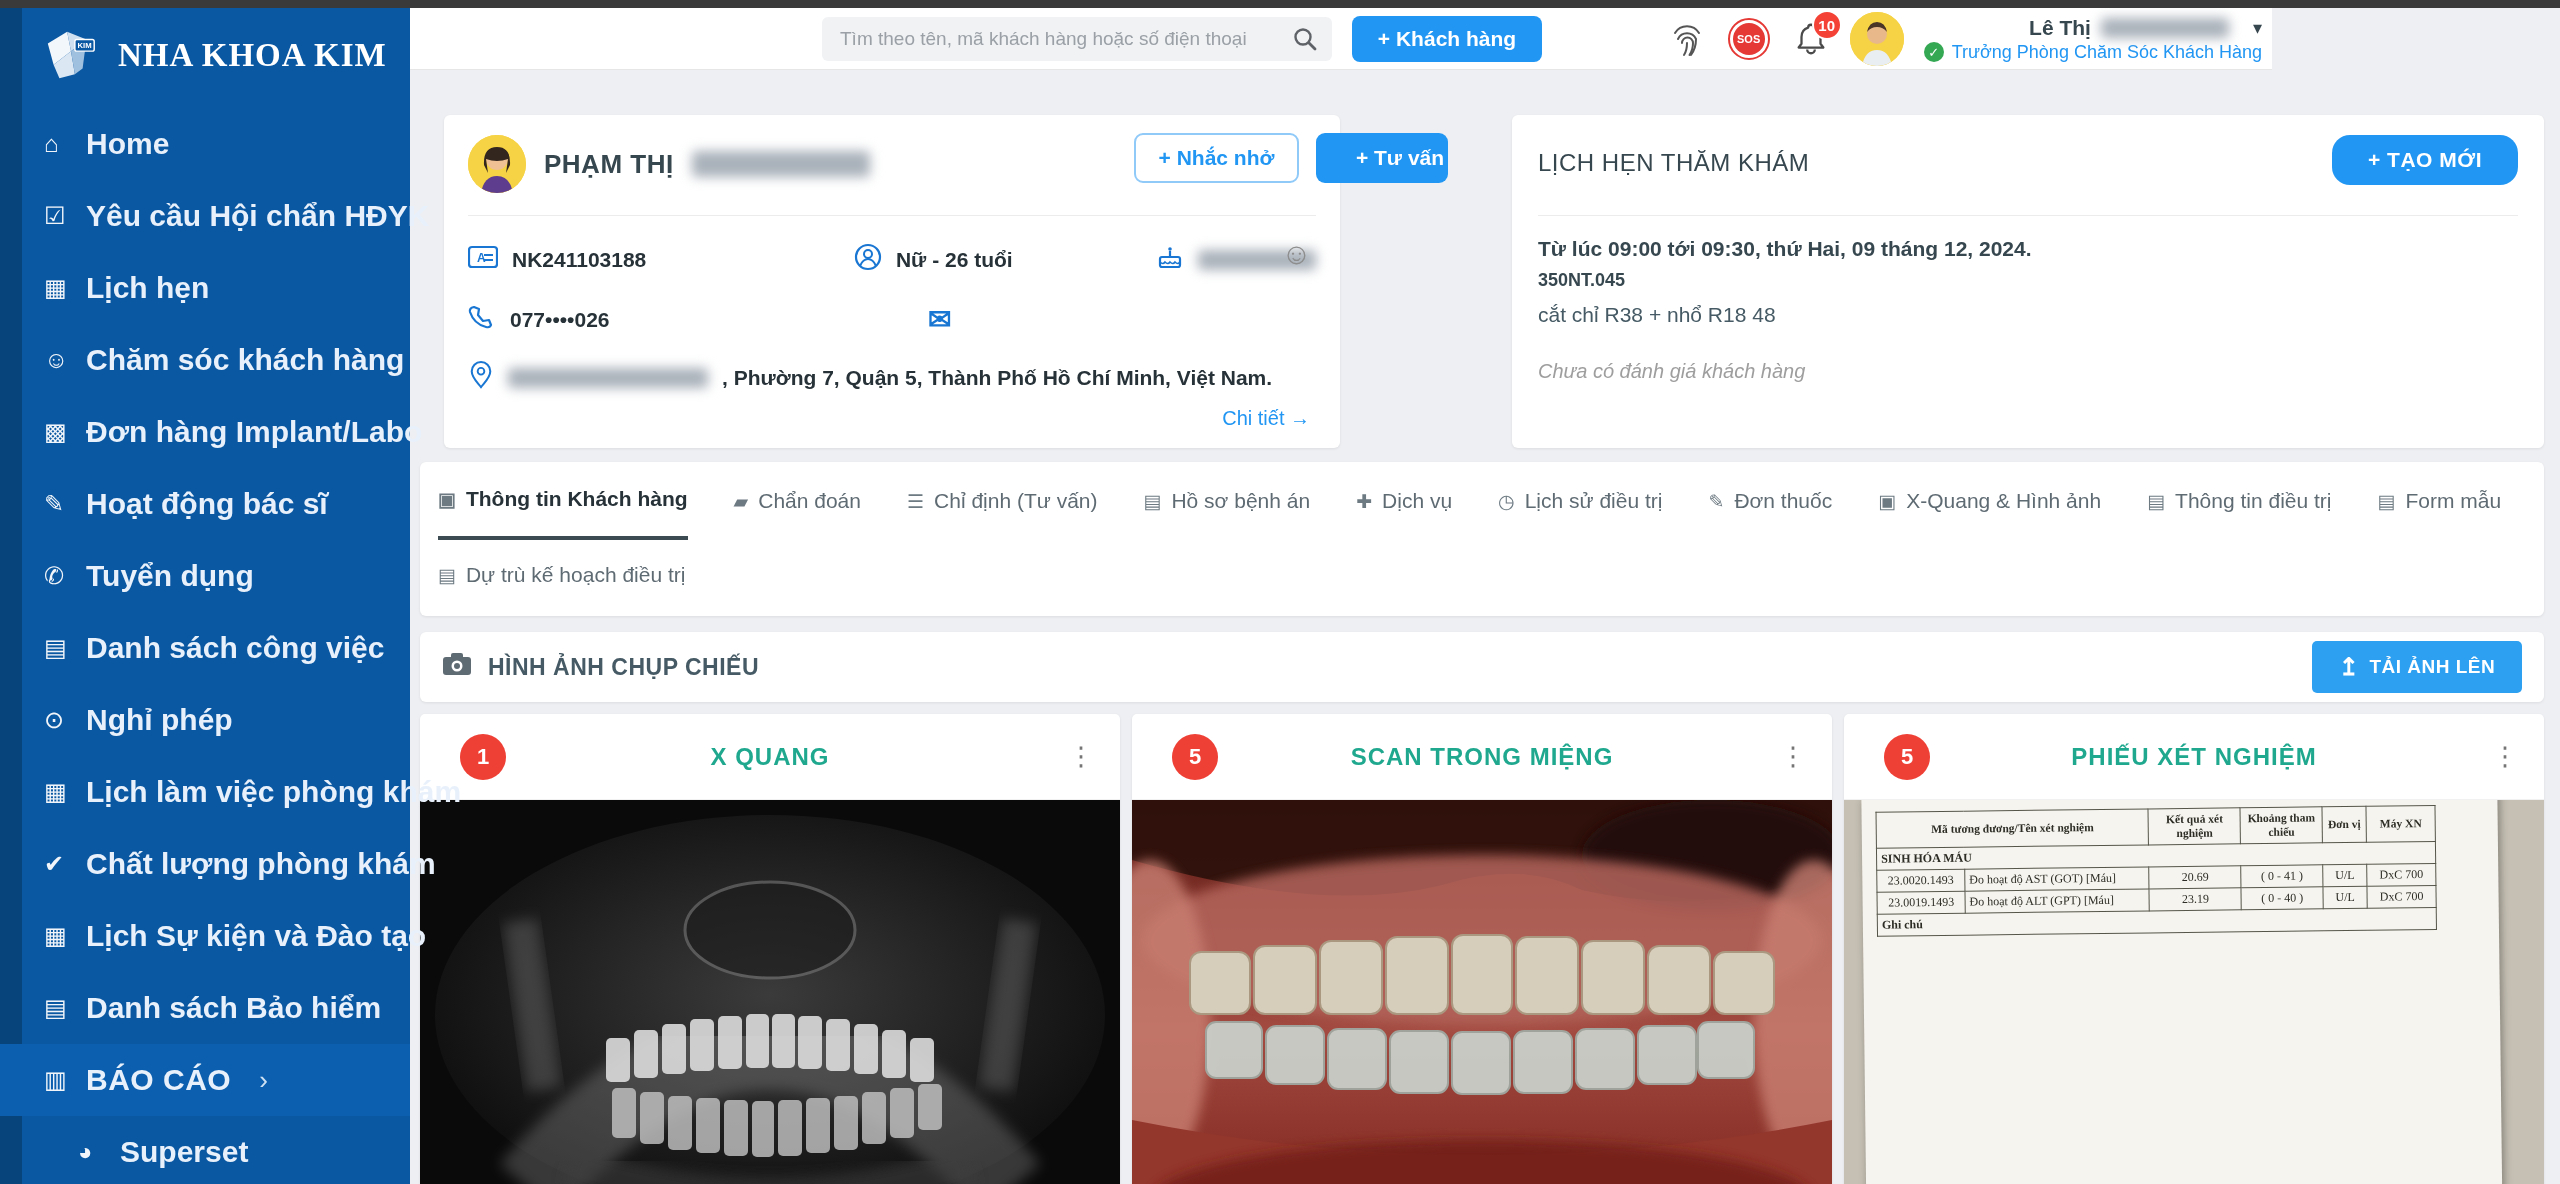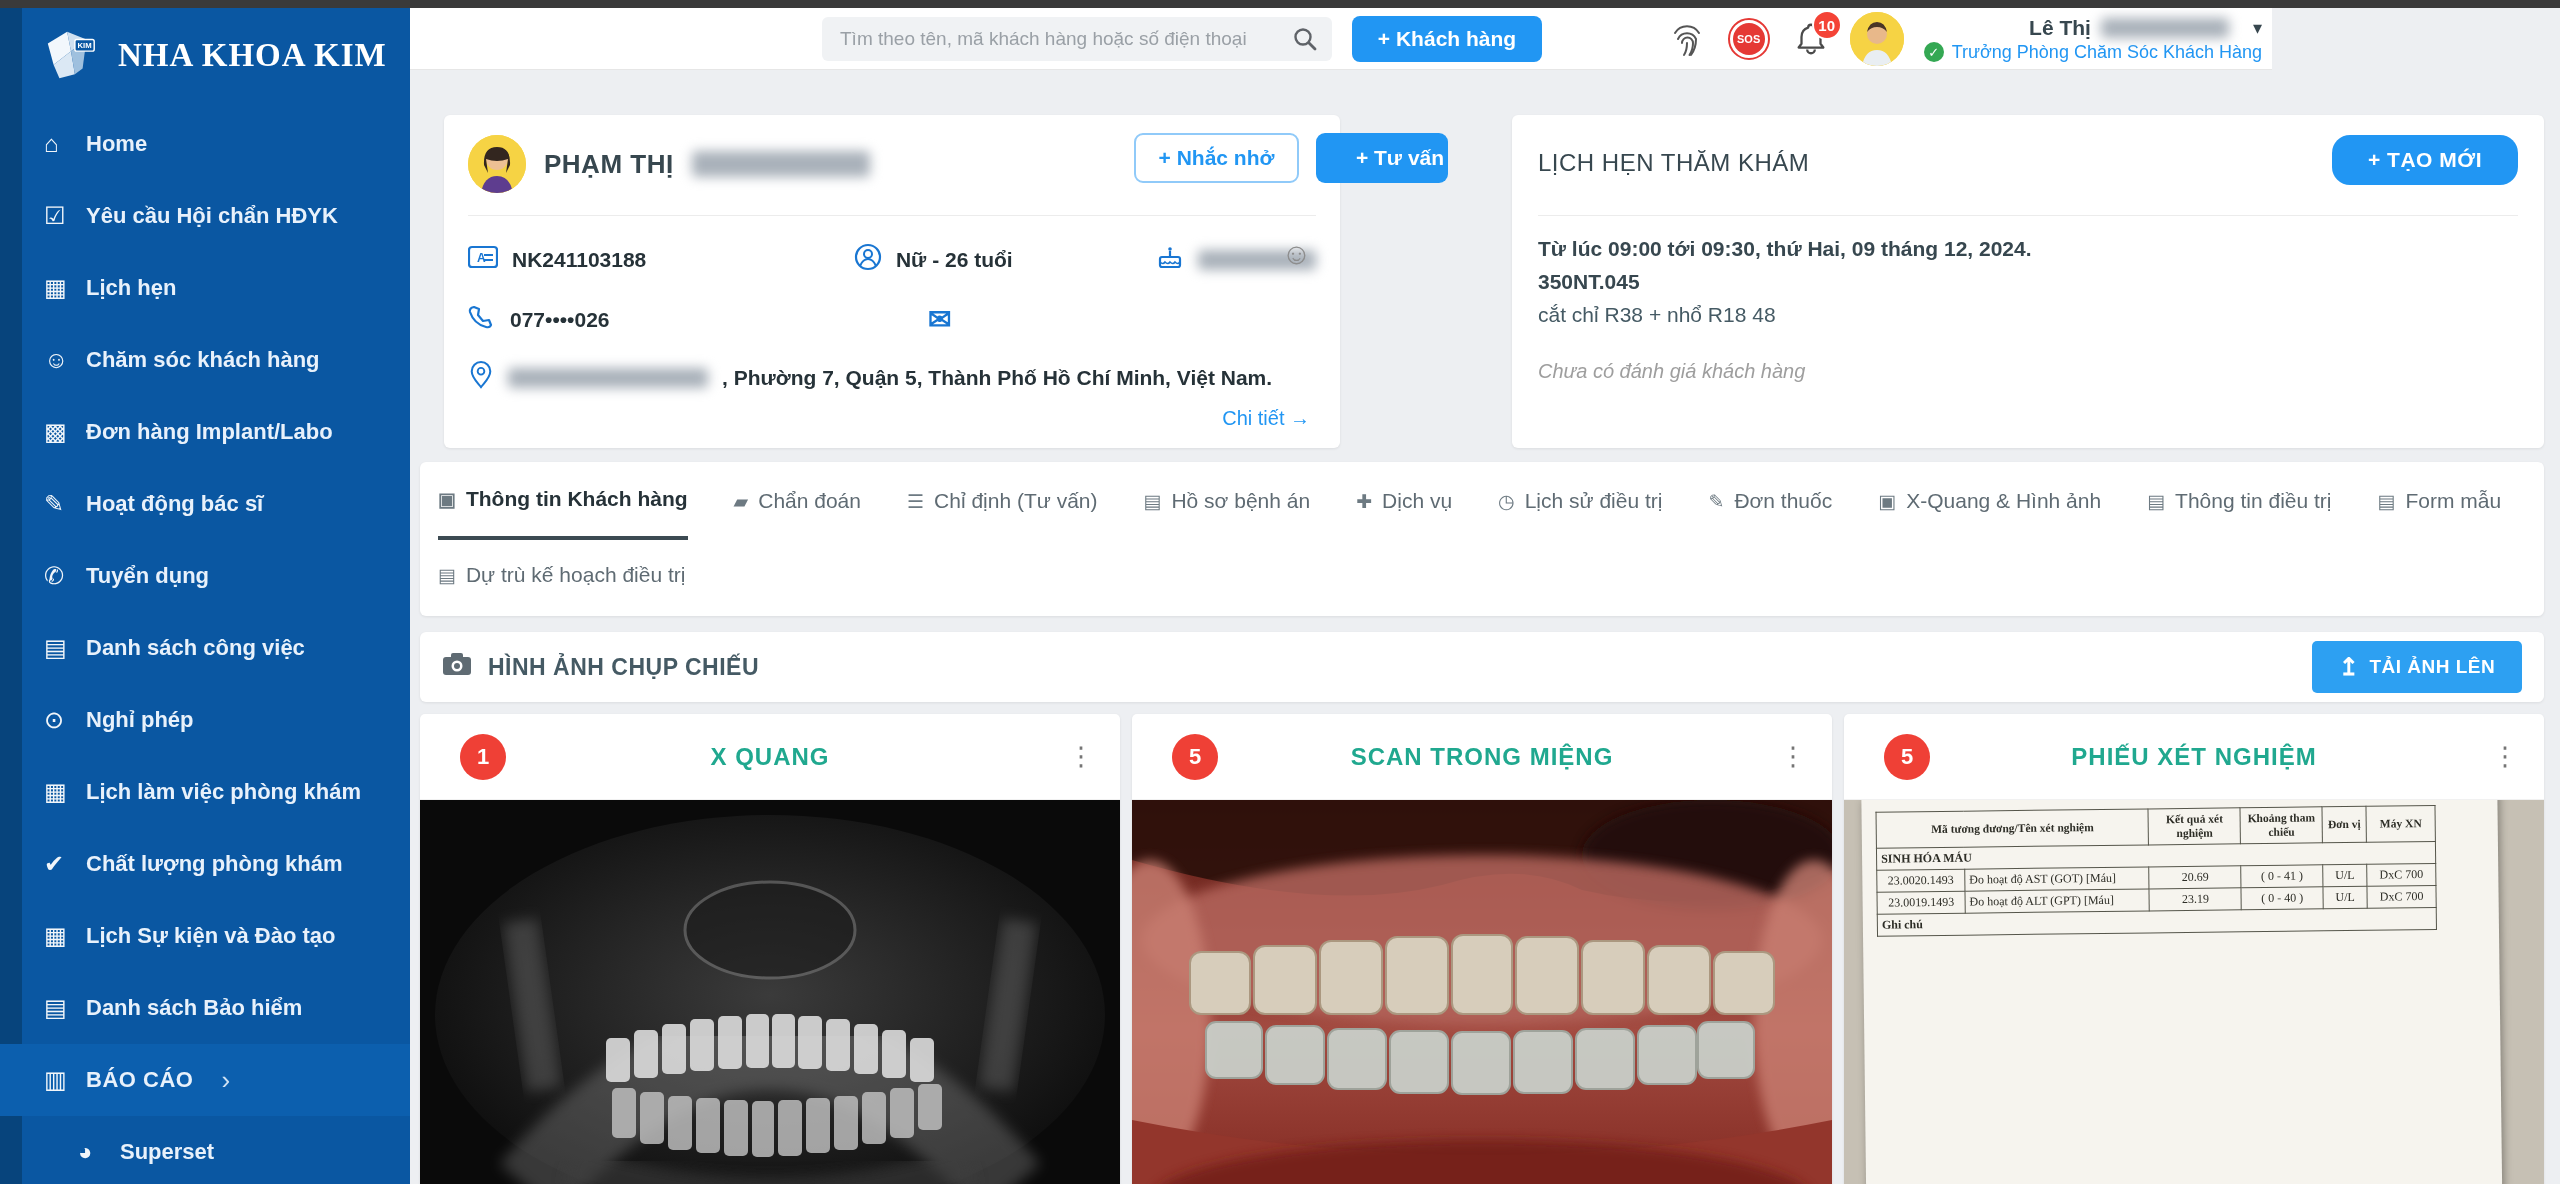--- a/index.html
+++ b/index.html
@@ -10,21 +10,21 @@
 
   
   .sidebar { position:absolute; left:0; top:8px; width:410px; height:1176px; background:#0a57a2; z-index:50; }
   .sidebar::before { content:""; position:absolute; left:0; top:0; width:22px; height:100%; background:#07447c; }
   .brand-row { position:absolute; left:42px; top:18px; display:flex; align-items:center; gap:18px; cursor:pointer; }
   .brand-logo { width:58px; height:58px; }
   .brand-name { color:#fff; font-family:"Liberation Serif","DejaVu Serif",serif; font-weight:bold; font-size:33px; letter-spacing:1px; }
   .menu { position:absolute; left:0; top:100px; width:410px; }
   .menu-item { height:72px; display:flex; align-items:center; padding-left:44px; cursor:pointer; color:#e8f1fb; }
   .menu-item .mi-icon { width:42px; font-size:24px; color:#ffffff; opacity:.95; flex:0 0 42px; }
-  .menu-item .mi-label { font-size:22px; font-weight:600; white-space:nowrap; }
+  .menu-item .mi-label { font-size:30px; font-weight:600; white-space:nowrap; }
   .menu-item.report { background:#0c5fae; }
   .menu-item.report .mi-label { font-weight:700; letter-spacing:.5px; }
   .menu-item.report .mi-chevron { margin-left:28px; font-size:26px; color:#cfe2f4; }
   .menu-item.sub { padding-left:78px; }
 
   
   .header { position:absolute; left:410px; top:8px; width:1862px; height:62px; background:#ffffff; border-bottom:1px solid #e6e6e6; z-index:40; }
   .search-box { position:absolute; left:412px; top:9px; width:510px; height:44px; background:#f0f2f4; border-radius:6px; display:flex; align-items:center; padding:0 14px 0 18px; }
   .search-box input { flex:1; border:none; outline:none; background:transparent; font-size:19px; color:#333; font-family:"Liberation Sans",sans-serif; }
   .search-box input::placeholder { color:#9aa0a6; }
@@ -65,21 +65,21 @@
   .row1 { top:128px; } .row2 { top:188px; } .row3 { top:245px; }
   .mood { position:absolute; right:28px; top:124px; font-size:30px; color:#8d8d8d; cursor:pointer; line-height:1; }
   .detail-link { position:absolute; right:30px; bottom:18px; color:#2196f3; font-size:20px; cursor:pointer; }
 
   
   .appt-card { left:1512px; top:115px; width:1032px; height:333px; }
   .appt-title { position:absolute; left:26px; top:34px; font-size:24px; font-weight:normal; color:#37474f; letter-spacing:.5px; }
   .btn-create { left:820px; top:20px; width:186px; letter-spacing:.5px;border-radius:18px; }
   .appt-divider { position:absolute; left:26px; right:26px; top:100px; height:1px; background:#ececec; }
   .appt-line1 { position:absolute; left:26px; top:122px; font-size:21px; font-weight:bold; color:#37474f; }
-  .appt-code { position:absolute; left:26px; top:155px; font-size:21px; font-weight:bold; color:#37474f; }
+  .appt-code { position:absolute; left:26px; top:155px; font-size:18px; font-weight:bold; color:#37474f; }
   .appt-service { position:absolute; left:26px; top:188px; font-size:21px; color:#455a64; }
   .appt-review { position:absolute; left:26px; top:245px; font-size:20px; font-style:italic; color:#9e9e9e; }
 
   
   .tabs-card { left:420px; top:462px; width:2124px; height:154px; }
   .tabs-row1 { position:absolute; left:18px; top:0; right:18px; height:78px; display:flex; align-items:center; gap:46px; }
   .tab { display:flex; align-items:center; gap:10px; height:78px; font-size:21px; color:#5f6b73; cursor:pointer; white-space:nowrap; }
   .tab .t-icon { font-size:19px; color:#6d7a82; }
   .tab.active { color:#263238; font-weight:600; border-bottom:4px solid #3c4a52; }
   .tabs-row2 { position:absolute; left:18px; top:78px; right:18px; height:70px; display:flex; align-items:center; }

